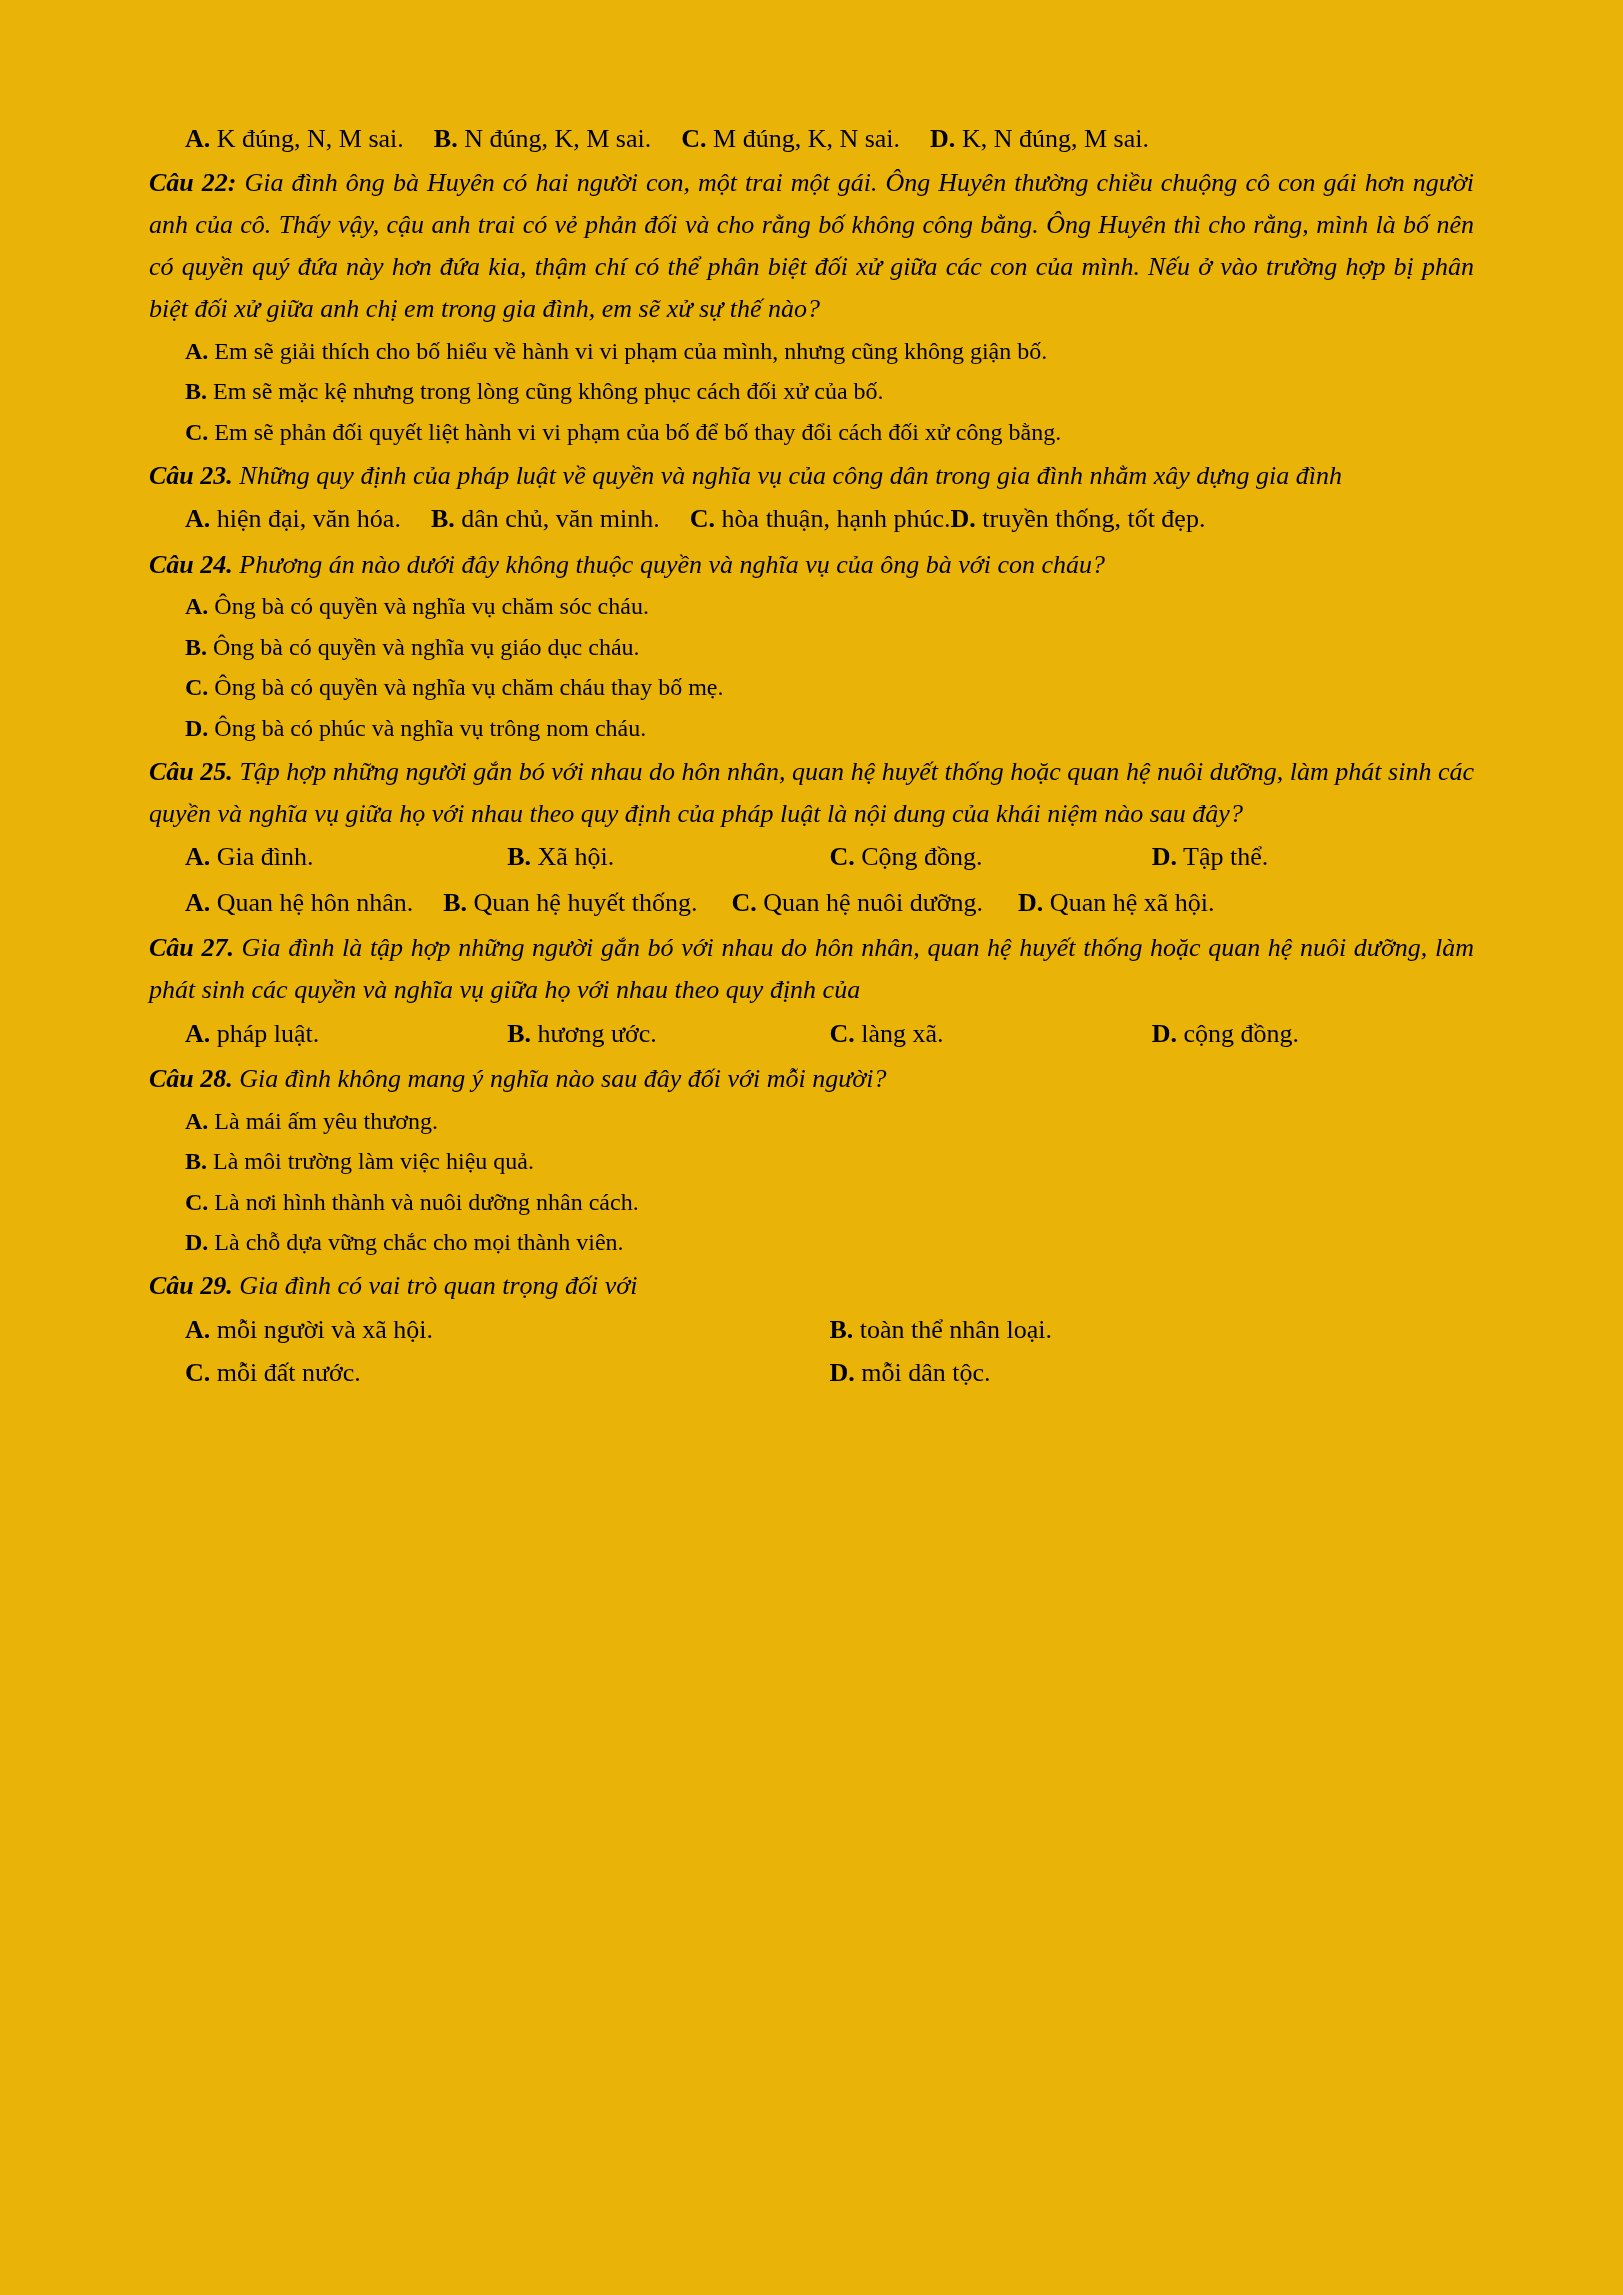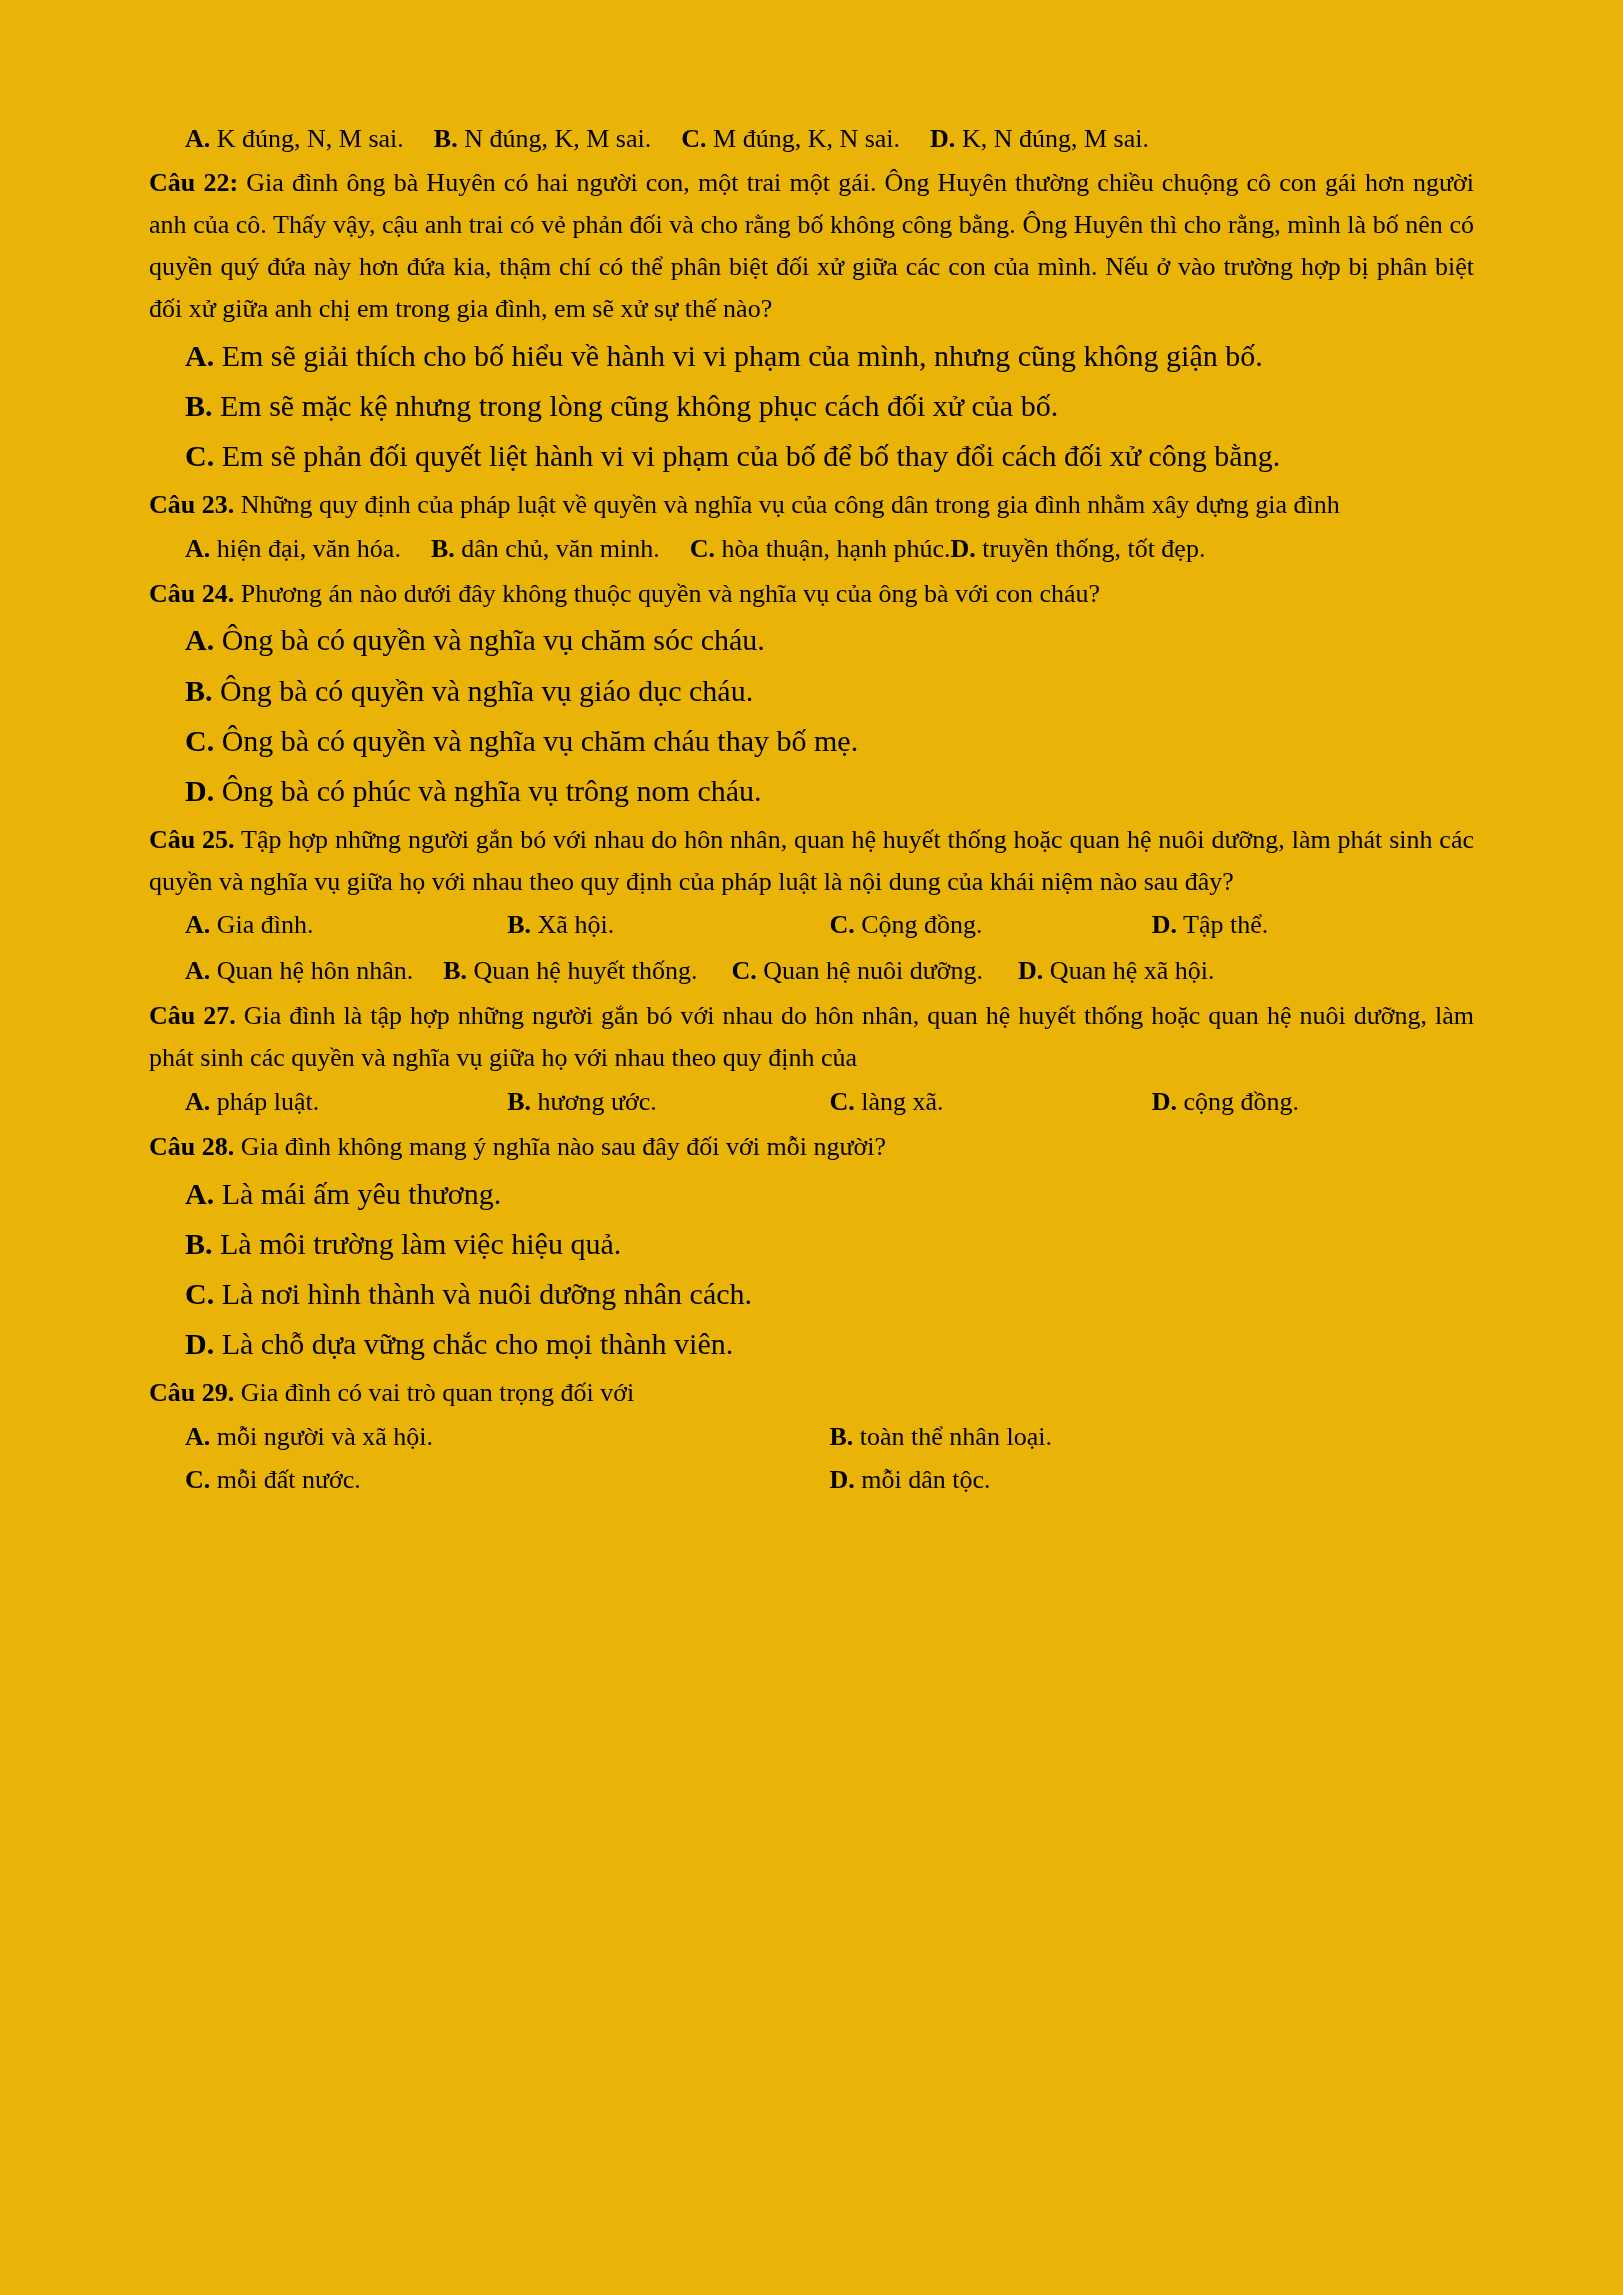--- a/index.html
+++ b/index.html
@@ -22,20 +22,21 @@
   }
   .block {
     margin: 0 0 3.1px 0;
   }
   .para {
     font-size: 26px;
     line-height: 1.62;
     text-align: justify;
     text-justify: inter-word;
     margin: 0 0 1.6px 0;
+    font-style: italic;
   }
   b, .bold {
     font-weight: bold;
   }
   .opt-row {
     font-size: 26px;
     line-height: 1.62;
     padding-left: 36px;
     margin: 0 0 1.6px 0;
     white-space: nowrap;
@@ -50,21 +51,21 @@
   }
   .opt-row.cols2 .opt {
     width: 50%;
     vertical-align: top;
     white-space: normal;
   }
   .opt-row.inline .opt {
     margin-right: 30px;
   }
   .opt-line {
-    font-size: 30px;
+    font-size: 24px;
     line-height: 1.62;
     padding-left: 36px;
     margin: 0 0 1.6px 0;
   }
 </style>
 </head>
 <body>
 
 <div class="page">
 

